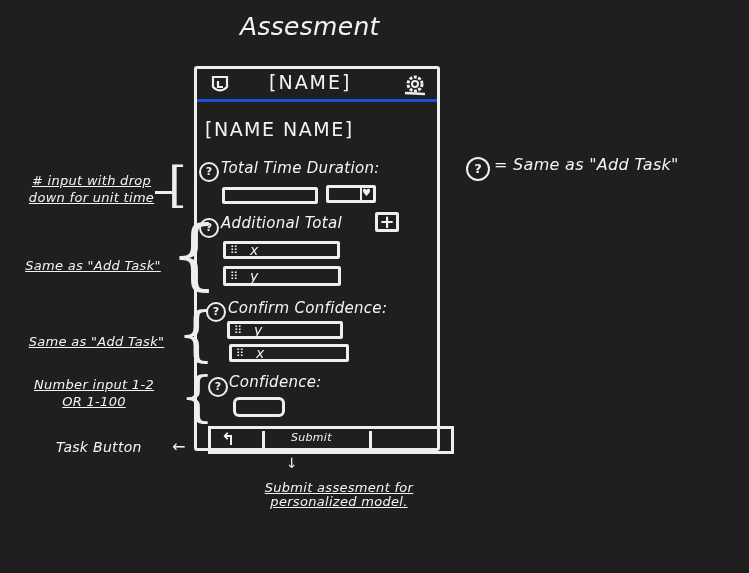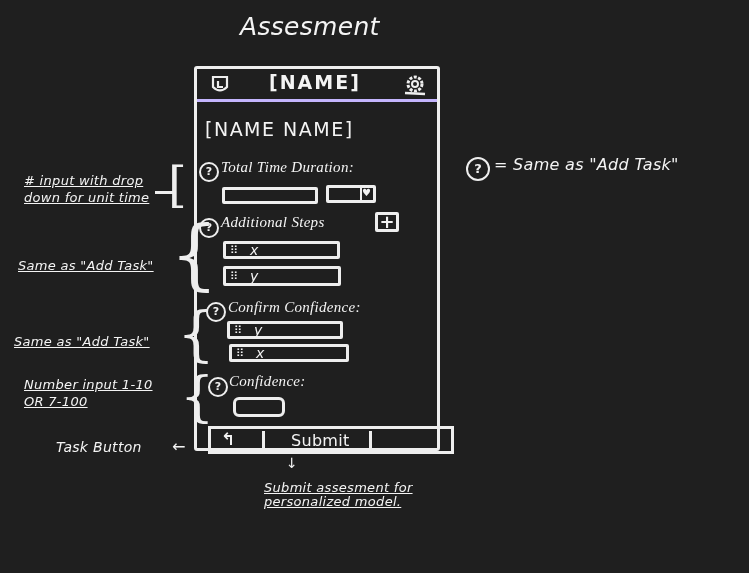--- a/index.html
+++ b/index.html
@@ -1,36 +1,36 @@
 <!DOCTYPE html>
 <html><head>
 <meta charset="utf-8">
 <style>
   html, body { margin:0; padding:0; }
   body {
     width:749px; height:573px; background:#1f1f1f; position:relative; overflow:hidden;
     color:#f2f2f2; font-family:"DejaVu Sans", sans-serif;
   }
   .abs { position:absolute; }
-  .hand { font-family:"DejaVu Sans", sans-serif; color:#f4f4f4; letter-spacing:0.3px; }
+  .hand { font-family:"DejaVu Sans", sans-serif; color:#f4f4f4; letter-spacing:0.3px;text-align:center; }
   .title { left:240px; top:12px; font-size:25px; font-style:italic; }
   .phone {
     left:194px; top:66px; width:246px; height:385px;
     border:3px solid #eee; border-radius:3px; box-sizing:border-box;
   }
   .header {
-    left:197px; top:69px; width:240px; height:30px; border-bottom:3px solid #c4b5fd;font-weight:bold;
+    left:197px; top:69px; width:240px; height:30px; border-bottom:3px solid #1d4ed8;
   }
   .header-name { left:72px; top:2px; font-size:19px; letter-spacing:2px; }
   .logo-icon { left:14px; top:6px; width:18px; height:20px; }
   .gear-icon { left:204px; top:4px; width:26px; height:24px; }
   .task-name { left:205px; top:118px; font-size:19px; letter-spacing:1.5px; }
   .help { width:16px; height:16px; border:2px solid #eee; border-radius:50%; font-size:11px;
           line-height:16px; text-align:center; font-weight:bold; box-sizing:content-box; }
-  .label { font-size:15px; font-style:italic;font-family:Liberation Serif, serif; }
+  .label { font-size:15px; font-style:italic; }
   .box { border:3px solid #eee; border-radius:2px; box-sizing:border-box; }
   .item { display:flex; align-items:center; font-size:12px; padding-left:4px; }
   .item .handle { font-size:11px; width:14px; }
   .item .val { margin-left:6px; font-size:14px; font-style:italic; }
   .plus-btn { width:24px; height:20px; font-size:18px; line-height:14px; text-align:center; font-weight:bold; }
   .footer { left:208px; top:426px; width:246px; height:28px; border-top:3px solid #eee; border-bottom:3px solid #eee; border-left:3px solid #eee; border-right:3px solid #eee; box-sizing:border-box; }
   .footer .sep { position:absolute; top:2px; width:3px; height:20px; background:#eee; }
   .anno { font-size:13px; font-style:italic; line-height:17px;text-decoration:underline; }
   .brace { font-size:54px; line-height:54px; font-weight:lighter; color:#eee; font-family:"DejaVu Serif", serif; }
   .dash { height:3px; background:#eee; }
@@ -59,21 +59,21 @@
 
 <div class="abs help" style="left:199px;top:162px;">?</div>
 <div class="abs hand label" style="left:221px;top:159px;">Total Time Duration:</div>
 <div class="abs box" style="left:222px;top:187px;width:96px;height:17px;"></div>
 <div class="abs box" style="left:326px;top:185px;width:50px;height:18px;">
   <span class="abs" style="right:2px;top:-1px;font-size:10px;">♥</span>
   <span class="abs" style="right:11px;top:0;width:2px;height:12px;background:#eee;"></span>
 </div>
 
 <div class="abs help" style="left:199px;top:218px;">?</div>
-<div class="abs hand label" style="left:221px;top:214px;">Additional Steps</div>
+<div class="abs hand label" style="left:221px;top:214px;">Additional Total</div>
 <div class="abs box plus-btn" style="left:375px;top:212px;">+</div>
 <div class="abs box item" style="left:223px;top:241px;width:117px;height:18px;">
   <span class="handle">⠿</span>
   <span class="val">x</span>
 </div>
 <div class="abs box item" style="left:223px;top:266px;width:118px;height:20px;">
   <span class="handle">⠿</span>
   <span class="val">y</span>
 </div>
 
@@ -88,35 +88,35 @@
   <span class="val">x</span>
 </div>
 
 <div class="abs help" style="left:208px;top:377px;">?</div>
 <div class="abs hand label" style="left:229px;top:373px;">Confidence:</div>
 <div class="abs box" style="left:233px;top:397px;width:52px;height:20px;border-radius:6px;"></div>
 
 <div class="abs footer">
   <span class="abs" style="left:10px;top:0;font-size:17px;font-weight:bold;">↰</span>
   <span class="sep" style="left:51px;"></span>
-  <span class="abs hand" style="left:80px;top:2px;font-size:16px;">Submit</span>
+  <span class="abs hand" style="left:80px;top:2px;font-size:11px;font-style:italic;">Submit</span>
   <span class="sep" style="left:158px;"></span>
 </div>
 
 <div class="abs hand anno" style="left:24px;top:172px;width:135px;"># input with drop down for unit time</div>
 <div class="abs dash" style="left:155px;top:191px;width:18px;"></div>
 <div class="abs brace" style="left:168px;top:158px;font-size:48px;">[</div>
 
 <div class="abs hand anno" style="left:18px;top:257px;width:150px;">Same as "Add Task"</div>
 <div class="abs brace" style="left:170px;top:216px;font-size:76px;line-height:76px;">{</div>
 
 <div class="abs hand anno" style="left:14px;top:333px;width:165px;">Same as "Add Task"</div>
 <div class="abs brace" style="left:177px;top:303px;font-size:60px;line-height:60px;">{</div>
 
-<div class="abs hand anno" style="left:24px;top:376px;width:140px;">Number input 1-10 OR 7-100</div>
+<div class="abs hand anno" style="left:24px;top:376px;width:140px;">Number input 1-2 OR 1-100</div>
 <div class="abs brace" style="left:180px;top:370px;font-size:54px;line-height:54px;">{</div>
 
 <div class="abs hand" style="left:56px;top:439px;font-size:14px;font-style:italic;">Task Button</div>
 <div class="abs" style="left:172px;top:437px;font-size:16px;">←</div>
 
 <div class="abs help" style="left:466px;top:157px;width:20px;height:20px;line-height:20px;font-size:13px;">?</div>
 <div class="abs hand" style="left:494px;top:155px;font-size:16px;font-style:italic;">= Same as "Add Task"</div>
 
 <div class="abs" style="left:286px;top:455px;font-size:14px;">↓</div>
 <div class="abs hand anno" style="left:264px;top:481px;width:150px;line-height:14px;font-size:13px;">Submit assesment for personalized model.</div>

